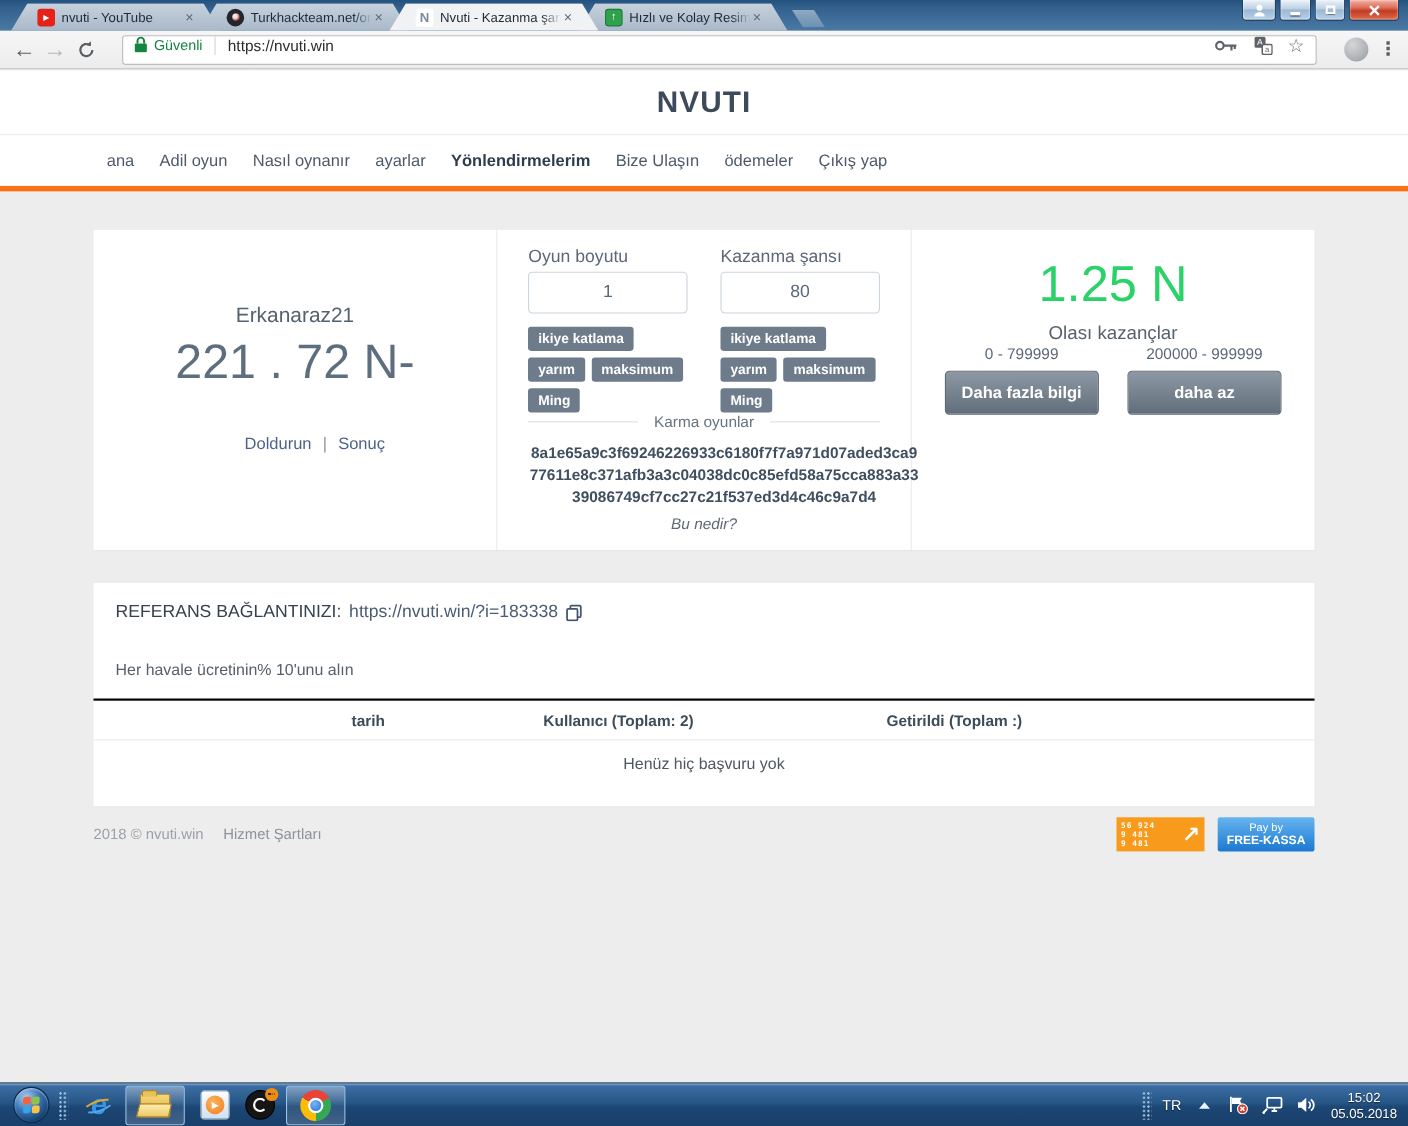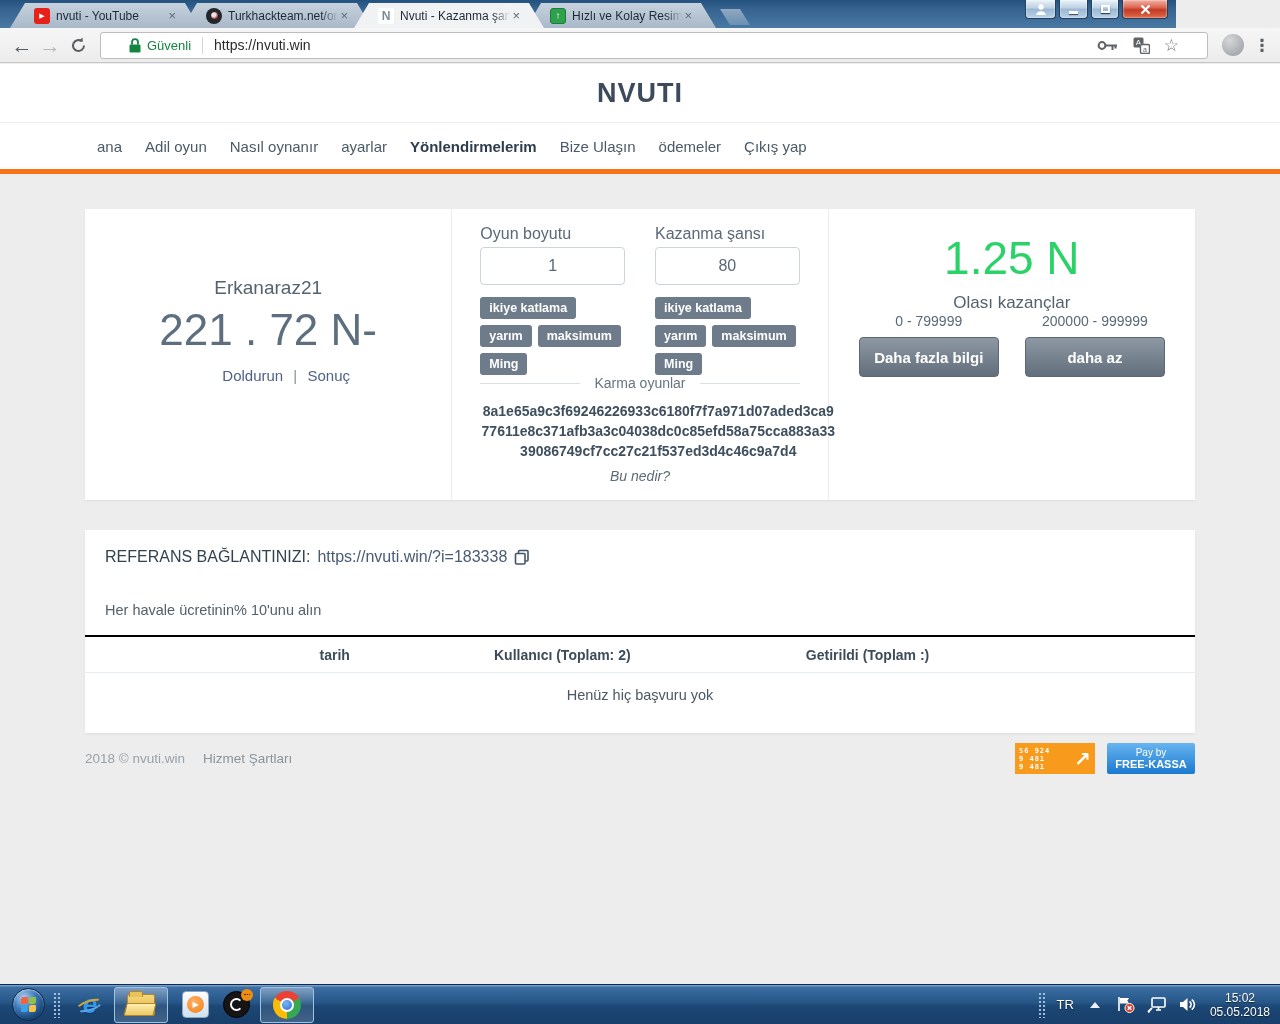--- a/index.html
+++ b/index.html
@@ -1,21 +1,21 @@
 <!DOCTYPE html>
 <html><head>
 <meta charset="utf-8">
 <style>
   * { margin:0; padding:0; box-sizing:border-box; }
   html,body { width:1280px; height:1024px; overflow:hidden; }
   body { font-family:"Liberation Sans","DejaVu Sans",sans-serif; background:#ededed; }
   .screen { position:relative; width:1280px; height:1024px; }
 
   
-  .tabstrip { position:absolute; top:0; left:0; width:1176px; height:28px;
+  .tabstrip { position:absolute; top:0; left:0; width:1280px; height:28px;
     background:linear-gradient(180deg,#24527f 0%,#35628f 30%,#4a79a4 100%); }
   .tabs { position:absolute; left:10px; top:3px; display:flex; height:25px; }
   .tab { position:relative; width:190px; height:25px; margin-right:-18px;
     clip-path:polygon(15px 0, calc(100% - 15px) 0, 100% 100%, 0 100%);
     background:linear-gradient(180deg,#c6d1dd,#a9b9c9);
     display:flex; align-items:center; padding:0 22px 0 24px; cursor:pointer; }
   .tab.active { background:#f1f2f4; z-index:5; }
   .tab-title { flex:1; font-size:12px; color:#1e2a36; white-space:nowrap; overflow:hidden;
     margin-left:6px; -webkit-mask-image:linear-gradient(90deg,#000 85%,transparent); 
     mask-image:linear-gradient(90deg,#000 85%,transparent); }
@@ -42,22 +42,22 @@
     background:linear-gradient(180deg,#f3b0a3 0%,#dd6a55 40%,#c23a24 55%,#e06a47 100%); }
   .glyph-min { width:9px; height:3px; background:#fff; box-shadow:0 1px 1px #345; margin-top:7px; }
   .glyph-max { width:9px; height:8px; border:2px solid #fff; box-shadow:0 1px 1px #345; }
 
   .toolbar { position:absolute; top:28px; left:0; width:1280px; height:35px;
     background:linear-gradient(180deg,#f6f6f6,#ececec); border-bottom:1px solid #c6c6c6;
     display:flex; align-items:center; padding:0 8px; }
   .nav-arrow { font-size:21px; color:#5a5f64; width:28px; text-align:center; line-height:1; }
   .nav-arrow.disabled { color:#b4b9be; }
   .reload-btn { width:28px; display:flex; justify-content:center; }
-  .omnibox { flex:1; height:27px; margin:0 8px; background:#fff; border:1px solid #bdbdbd;
-    border-radius:3px; display:flex; align-items:center; padding:0 28px; }
+  .omnibox { flex:1; height:27px; margin:0 19px; background:#fff; border:1px solid #bdbdbd;
+    border-radius:3px; display:flex; align-items:flex-start; padding:0 10px; }
   .security-label { color:#148541; font-size:13px; margin-left:6px; }
   .omni-sep { width:1px; height:17px; background:#d5d5d5; margin:0 11px; }
   .url-text { color:#2b2b2b; font-size:14px; flex:1; }
   .omni-icons { display:flex; align-items:center; gap:14px; }
   .star { font-size:17px; color:#6c7075; line-height:1; }
   .avatar { width:22px; height:22px; border-radius:50%; margin:0 8px 0 6px;
     background:radial-gradient(circle at 35% 30%,#d6d6d6,#a9adb2 70%,#8f9398); }
   .menu-dots { font-size:17px; color:#5a5f64; width:20px; text-align:center; font-weight:bold; }
 
   
@@ -73,21 +73,21 @@
   .content { padding-top:35px; }
   .card { margin:0 85px; background:#fff; box-shadow:0 1px 2px rgba(0,0,0,.07); }
   .main-card { height:291px; display:flex; }
   .panel-left { width:33%; text-align:center; padding-top:68px; }
   .panel-mid { width:34%; border-left:1px solid #ececec; border-right:1px solid #ececec;
     padding:16px 28px 0; text-align:center; }
   .panel-right { width:33%; text-align:center; padding:22px 20px 0; }
 
   .balance-user { font-size:19px; color:#55626f; }
   .balance-amount { font-size:44px; color:#5d6e7e; margin-top:6px; }
-  .balance-links { margin-top:12px; font-size:15px; color:#4e6288;padding-left:36px; }
+  .balance-links { margin-top:40px; font-size:15px; color:#4e6288;padding-left:36px; }
   .balance-links .divider { color:#8a93a1; margin:0 6px; }
   .blink { cursor:pointer; }
 
   .field-row { display:flex; gap:30px; }
   .field-col { flex:1; }
   .field-label { font-size:16px; color:#5a6878; text-align:left; }
   .field-input { width:100%; height:38px; margin-top:4px; border:1px solid #ccd4dc; border-radius:4px;
     text-align:center; font-size:16px; color:#5a6878; font-family:inherit; outline:none; background:#fff; }
   .quick-btns { display:flex; flex-wrap:wrap; gap:6px; margin-top:12px; justify-content:flex-start; }
   .qbtn { background:#6e7b8a; border:none; border-radius:3px; color:#fff; font-size:12.5px;

